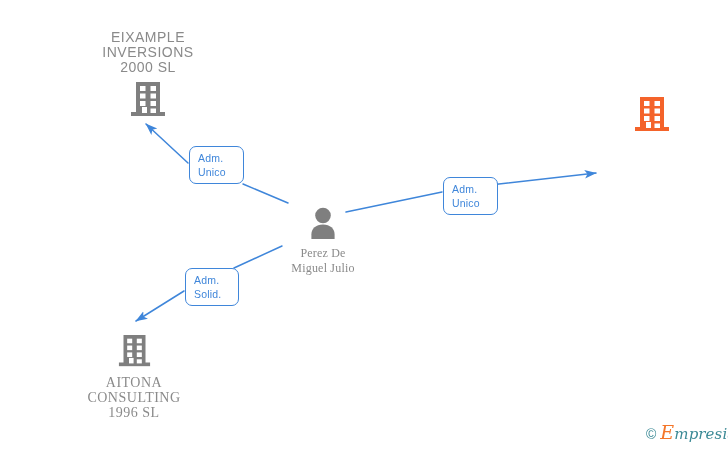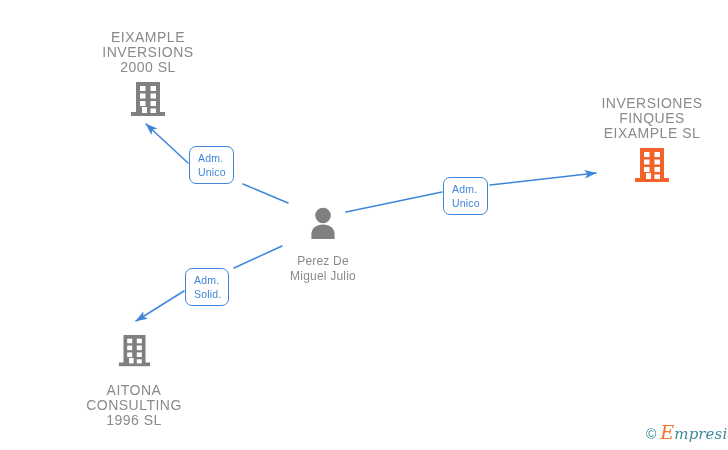--- a/index.html
+++ b/index.html
@@ -51,35 +51,35 @@
   .icon-building, .icon-person{
     display:block;
     line-height:0;
   }
   
   #node-eixample-inversions{ left:58px;  top:30px;  width:180px; }
   #node-aitona{             left:44px;  top:334px; width:180px; }
   #node-inversiones-finques{ left:562px; top:96px;  width:180px; }
   #node-person{             left:248px; top:206px; width:150px; }
 
-  .label-below{ margin-top:14px; }
+  .label-below{ margin-top:6px;font-family:Liberation Serif, serif; }
   .label-above{ margin-bottom:6px; }
 
   
   .edge-chip{
     position:absolute;
     box-sizing:border-box;
     border:1.3px solid #3f86da;
     border-radius:7px;
     background:#ffffff;
     color:#3f86da;
     font-size:10.5px;
     line-height:14px;
     letter-spacing:0.2px;
-    padding:4px 7px 4px 8px;
+    padding:4px 17px 4px 8px;
     text-align:left;
     white-space:pre-line;
     font-family:"Liberation Sans","DejaVu Sans",sans-serif;
   }
   #chip-adm-unico-eixample{ left:189px; top:146px; }
   #chip-adm-unico-finques{  left:443px; top:177px; }
   #chip-adm-solid-aitona{   left:185px; top:268px; }
 
   
   #watermark{
@@ -155,23 +155,20 @@
           <rect x="10" y="20" width="5.5" height="5"></rect>
           <rect x="20.5" y="20" width="5.5" height="5"></rect>
           <rect x="12" y="26" width="5" height="6"></rect>
           <rect x="20.5" y="27.5" width="5.5" height="4.5"></rect>
         </g>
       </svg>
     </span>
   </div>
 
   <div class="node" id="node-inversiones-finques">
-    <div class="node-label company label-above">INVERSIONES
-FINQUES
-EIXAMPLE  SL</div>
     <span class="icon-building">
       <svg width="36" height="38" viewBox="0 0 36 38" xmlns="http://www.w3.org/2000/svg">
         <g fill="#f4632a">
           <rect x="6" y="1" width="24" height="31"></rect>
           <rect x="1" y="31" width="34" height="4"></rect>
         </g>
         <g fill="#ffffff">
           <rect x="10" y="5" width="5.5" height="5"></rect>
           <rect x="20.5" y="5" width="5.5" height="5"></rect>
           <rect x="10" y="12.5" width="5.5" height="5"></rect>

